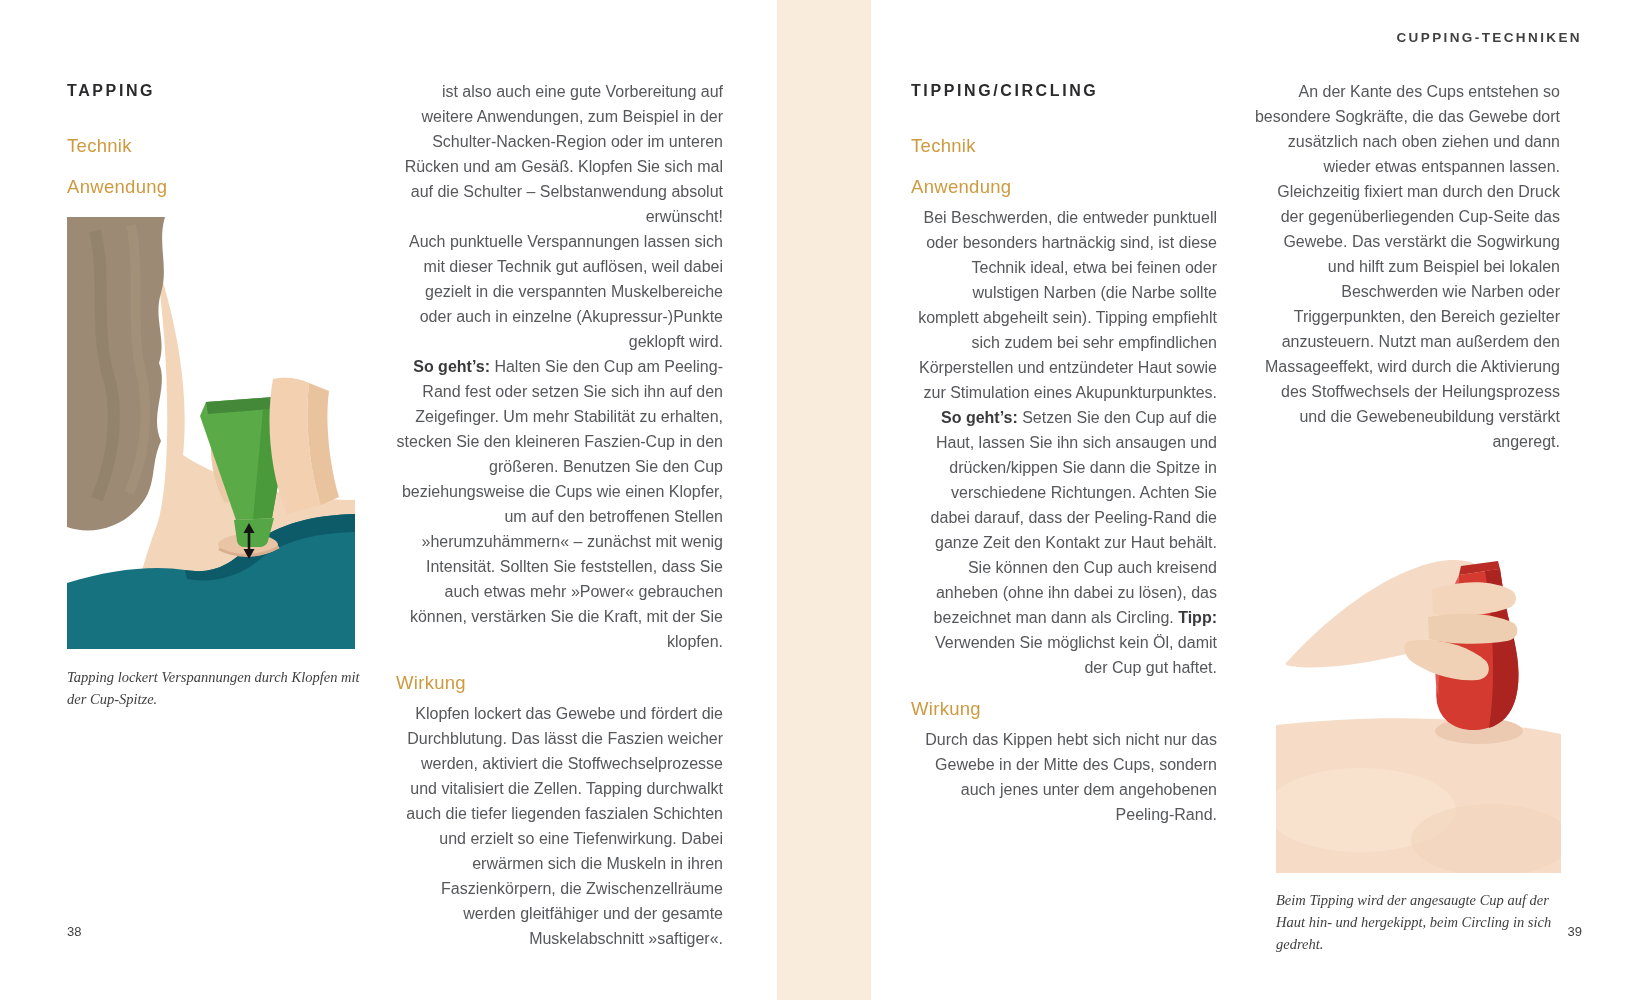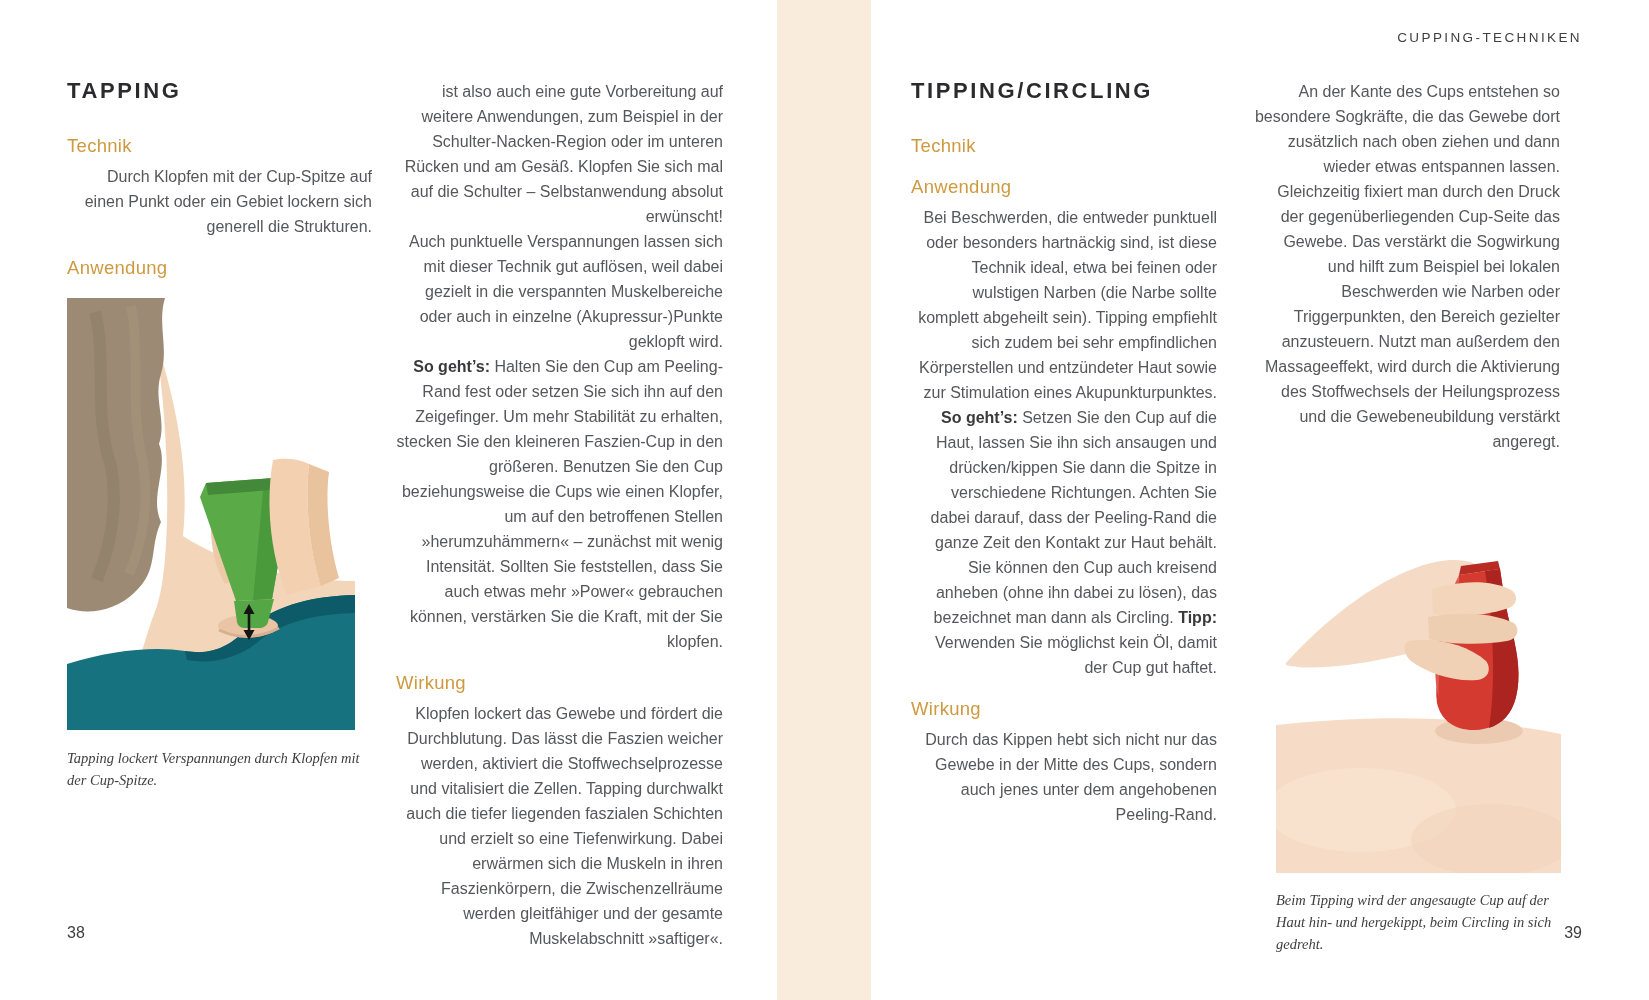--- a/index.html
+++ b/index.html
@@ -16,36 +16,36 @@
     position: absolute;
     left: 777px; top: 0;
     width: 94px; height: 1000px;
     background: #faecdc;
   }
   .running-head {
     position: absolute;
     top: 30px; right: 67px;
     font-size: 13.5px;
     letter-spacing: 2.4px;
-    font-weight: 400;
+    font-weight: 700;
     color: #3f3f3f;
   }
   .col {
     position: absolute;
     font-size: 16px;
     line-height: 25px;
     color: #56575a;
   }
   #l-col1 { left: 67px;  top: 70px; width: 305px; }
   #l-col2 { left: 396px; top: 79px; width: 327px; }
   #r-col1 { left: 911px; top: 70px; width: 306px; }
   #r-col2 { left: 1254px; top: 79px; width: 306px; }
   .page-title {
     margin: 8px 0 30px;
-    font-size: 22px;
+    font-size: 16px;
     font-weight: 600;
     letter-spacing: 2.6px;
     color: #2b2b2d;
   }
   .subhead {
     margin: 16px 0 6px;
     font-size: 18.5px;
     font-weight: 400;
     letter-spacing: 0.3px;
     color: #ce9a3f;
@@ -63,40 +63,39 @@
   }
   .illus-right {
     position: absolute;
     left: 1276px; top: 497px;
     width: 285px;
   }
   .illus-right .caption { margin-top: 12px; width: 292px; }
   .page-number {
     position: absolute;
     top: 924px;
-    font-size: 16px;
+    font-size: 13px;
     font-weight: 500;
     color: #3f3f3f;
   }
   #pn-left { left: 67px; }
   #pn-right { right: 67px; text-align: right; }
 </style>
 </head>
 <body>
 
 <div class="spread">
 
   <div class="gutter-strip"></div>
 
   <div class="running-head">CUPPING-TECHNIKEN</div>
 
   <div class="col" id="l-col1">
     <h1 class="page-title">TAPPING</h1>
     <h2 class="subhead">Technik</h2>
-    <p>Durch Klopfen mit der Cup-Spitze auf einen Punkt oder ein Gebiet lockern sich generell die Strukturen.</p>
     <h2 class="subhead">Anwendung</h2>
 
     <figure>
       <svg width="288" height="432" viewBox="0 0 288 432" aria-hidden="true">
         <rect width="288" height="432" fill="#ffffff"></rect>
         <path d="M88,40 C112,110 122,180 116,238 C146,258 188,272 228,278 C248,281 270,283 288,283 L288,432 L56,432 C64,392 76,344 90,308 C104,266 104,140 88,40 Z" fill="#f3d6ba"></path>
         <path d="M0,0 L98,0 C90,26 102,50 94,76 C86,102 100,122 92,146 C102,170 82,198 94,224 C82,250 92,272 68,294 C50,312 22,318 0,310 Z" fill="#9c8a74"></path>
         <path d="M28,14 C40,60 26,116 44,168 C52,212 42,252 30,282" stroke="#8b7963" stroke-width="12" fill="none" opacity="0.45"></path>
         <path d="M64,8 C74,56 62,112 76,164 C82,204 76,244 62,276" stroke="#a7957e" stroke-width="10" fill="none" opacity="0.5"></path>
         <path d="M0,432 L0,366 C44,352 88,348 118,353 C148,358 164,346 180,331 C206,309 242,298 288,297 L288,432 Z" fill="#16727f"></path>

